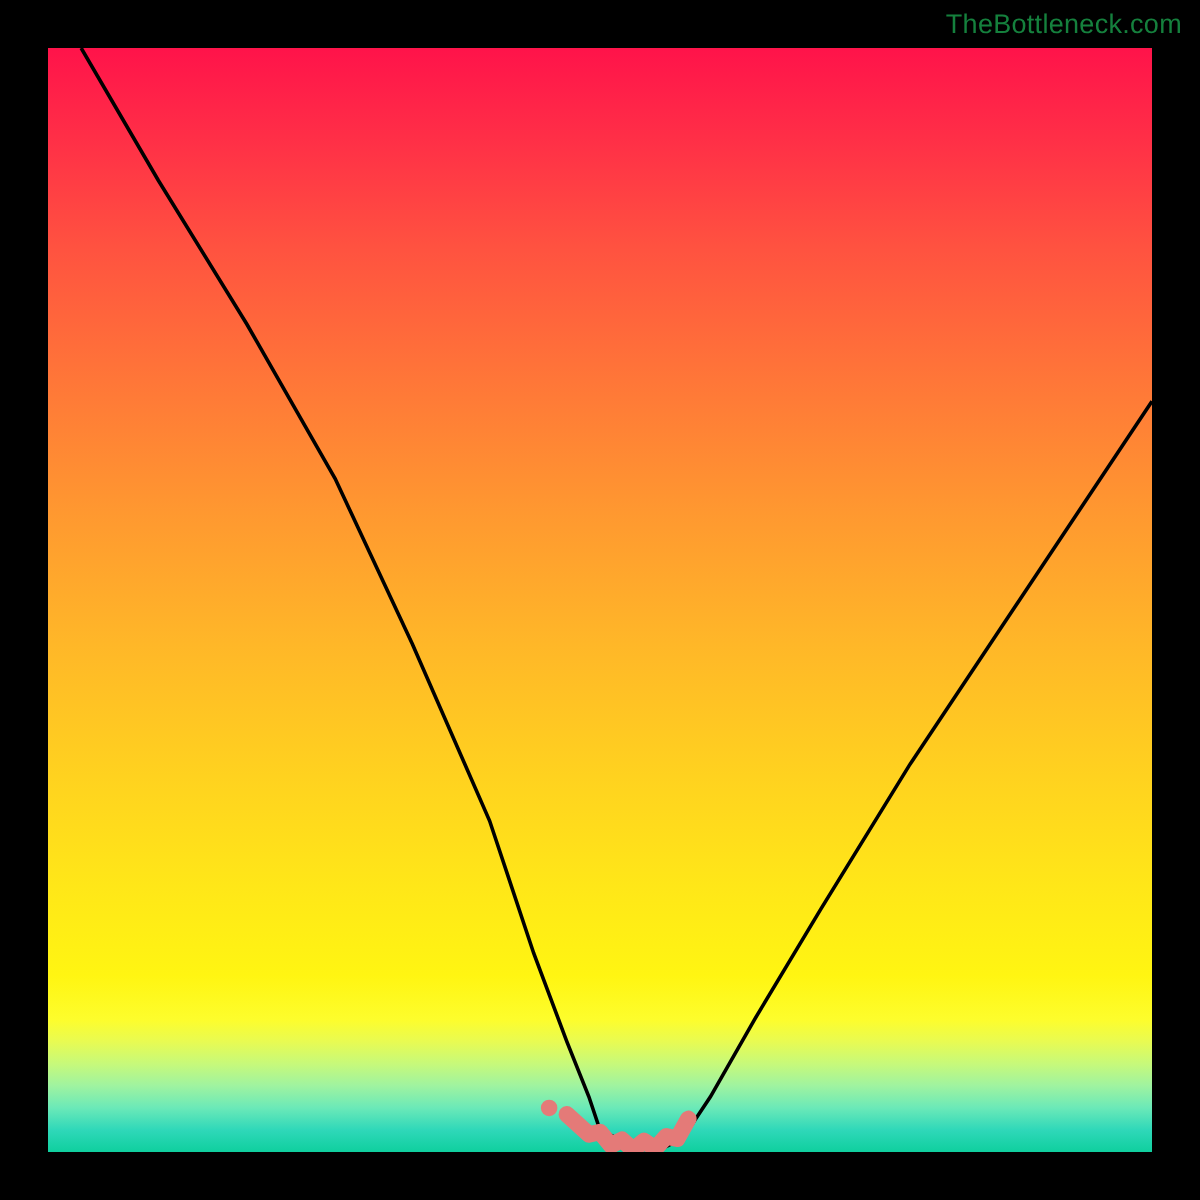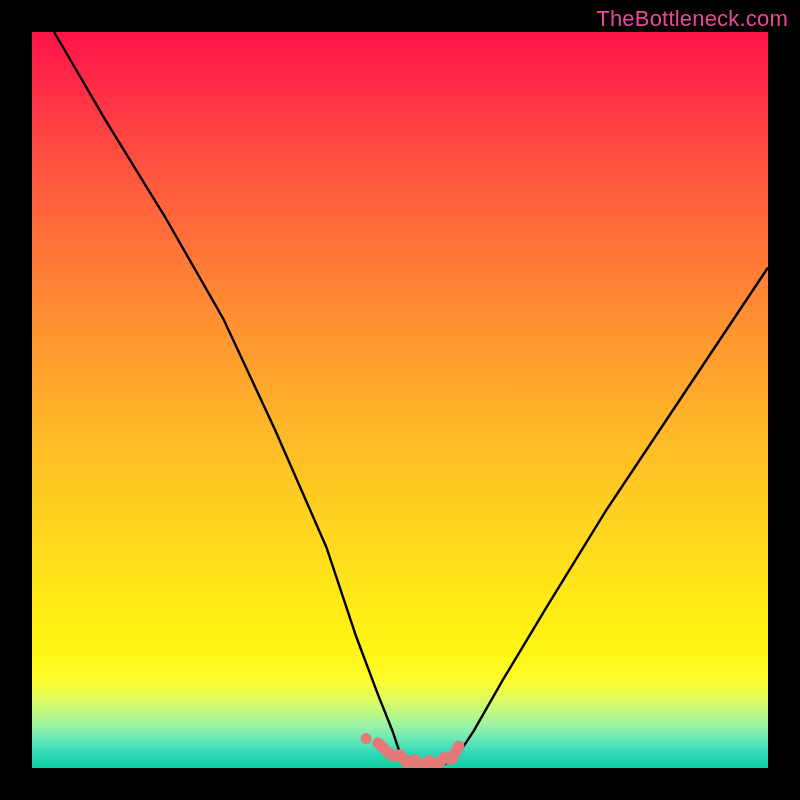--- a/index.html
+++ b/index.html
@@ -42,22 +42,22 @@
       #9ff3a0 94%,
       #6be9b8 96%,
       #2fd8b9 98%,
       #0fcf9e 100%
     );
   }
   .watermark {
     position: absolute;
     top: 6px;
     right: 12px;
-    color: #ec4899;
-    font-size: 22px;
+    color: #15803d;
+    font-size: 18px;
     font-weight: 500;
     letter-spacing: 0.2px;
     z-index: 5;
   }
   svg.curve {
     position: absolute;
     left: 0;
     top: 0;
     width: 736px;
     height: 736px;

